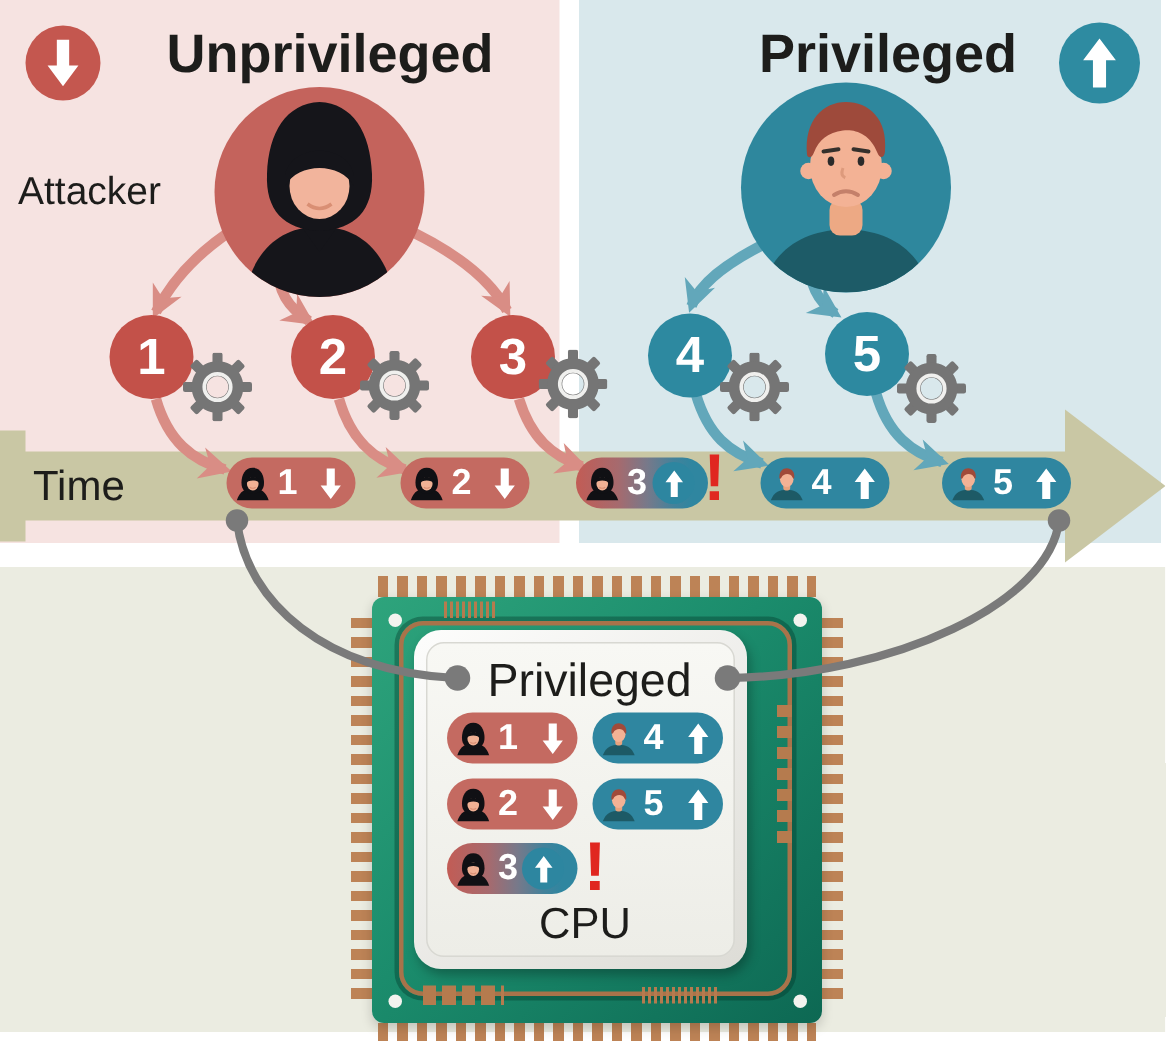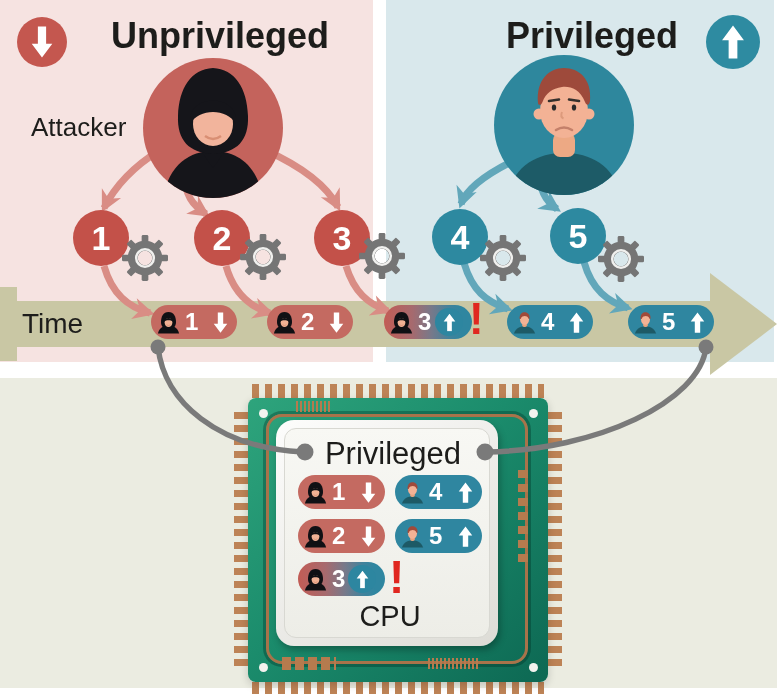--- a/index.html
+++ b/index.html
@@ -125,21 +125,21 @@
 </svg>
 
 <div class="stage">
 
   <div class="abs panel-pink"></div>
   <div class="abs panel-blue"></div>
   <div class="abs bottom-bg"></div>
 
   <div class="abs h-title" style="left:90px;top:15px;width:260px;">Unprivileged</div>
   <div class="abs h-title" style="left:464px;top:15px;width:256px;">Privileged</div>
-  <div class="abs actor-label" style="left:31px;top:112px;">Attacker</div>
+  <div class="abs actor-label" style="left:12px;top:112px;">Attacker</div>
 
   <div class="abs badge badge-red">
     <svg width="24" height="32" viewBox="0 0 20 28" style="transform:rotate(180deg)">
         <use href="#sym-arrow-up"></use>
       </svg>
   </div>
   <div class="abs badge badge-teal">
     <svg width="26" height="34" viewBox="0 0 20 28">
         <use href="#sym-arrow-up"></use>
       </svg>

